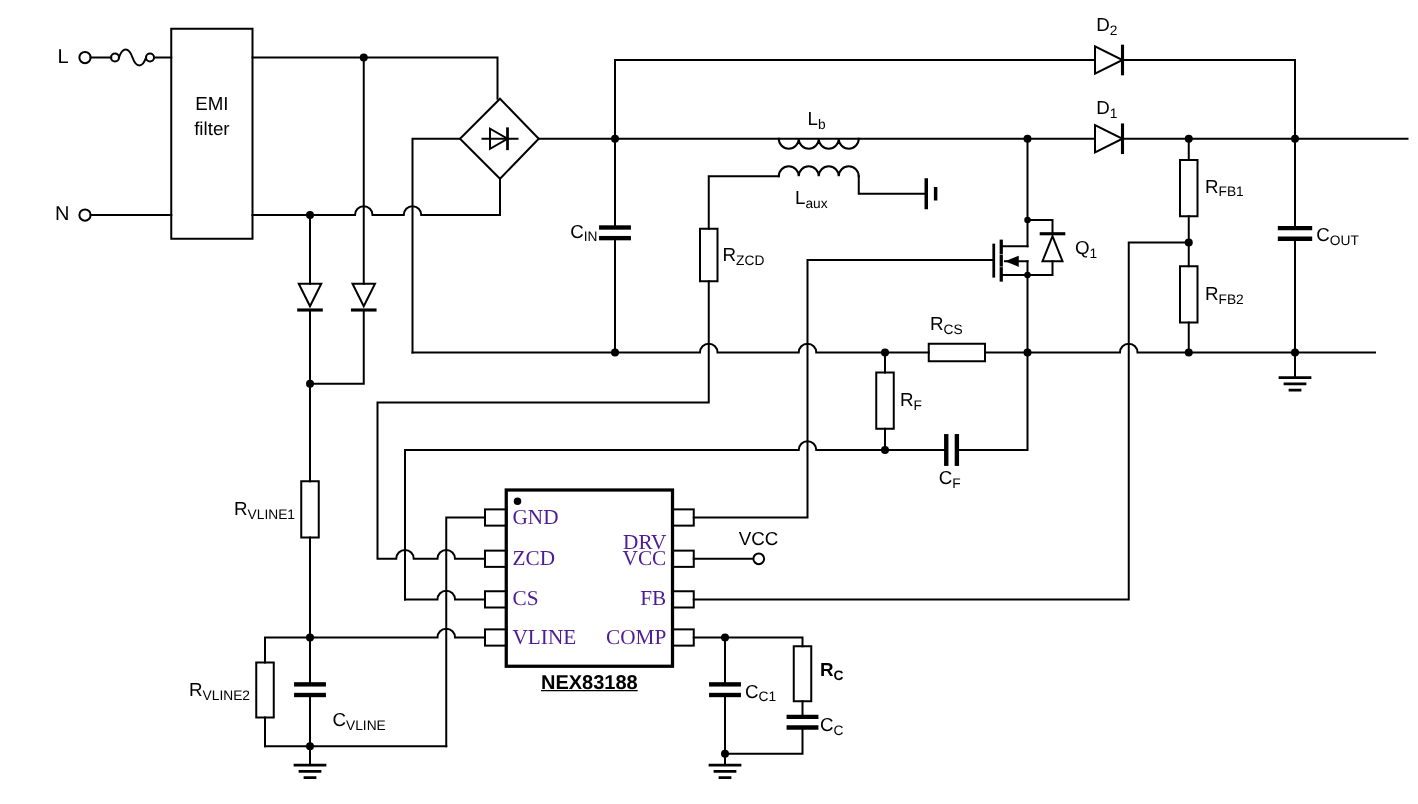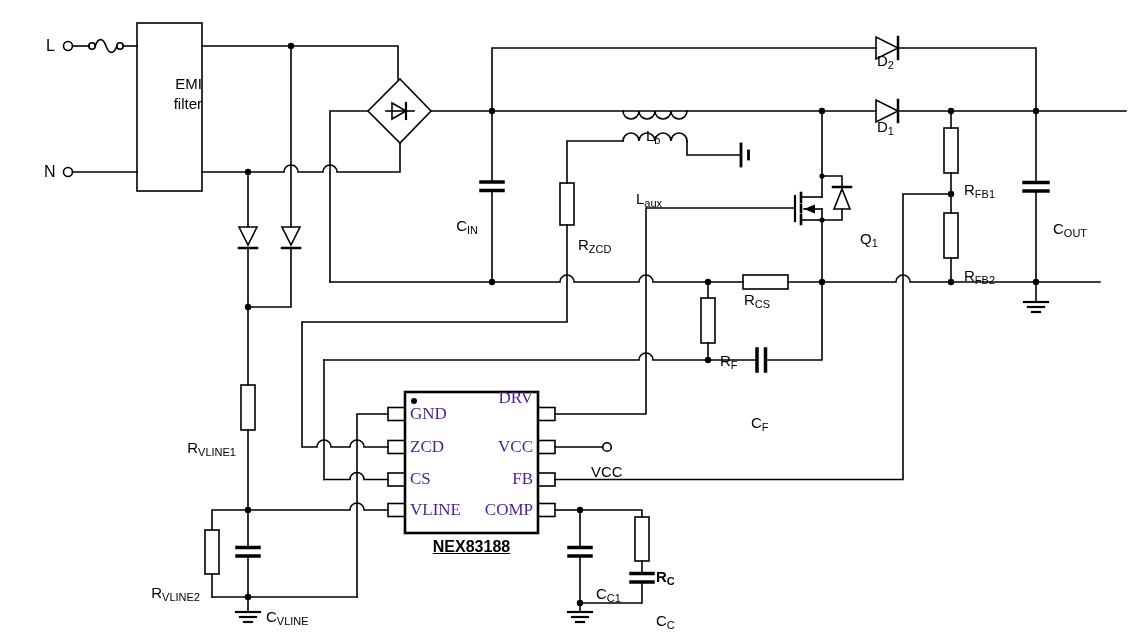--- a/index.html
+++ b/index.html
@@ -1,24 +1,24 @@
 <!DOCTYPE html>
 <html><head>
 <meta charset="utf-8">
 <style>
   html,body{margin:0;padding:0;background:#ffffff;}
   #stage{position:relative;width:1134px;height:643px;background:#ffffff;overflow:hidden;
          font-family:"Liberation Sans", sans-serif;color:#000;}
   #wires{position:absolute;left:0;top:0;}
-  .lbl{position:absolute;font-size:15px;line-height:17px;white-space:nowrap;color:#000;margin-top:40px;}
+  .lbl{position:absolute;font-size:15px;line-height:17px;white-space:nowrap;color:#000;}
   .lbl sub{font-size:11px;vertical-align:-3px;letter-spacing:0;}
   .pinlbl{position:absolute;font-size:17px;line-height:16px;color:#4c1d95;font-family:Liberation Serif, serif;}
   .pr{text-align:right;}
   .icname{position:absolute;font-size:16px;font-weight:bold;text-align:center;color:#000;}
-  .emi{position:absolute;font-size:15px;text-align:right;line-height:20px;color:#000;}
+  .emi{position:absolute;font-size:15px;text-align:center;line-height:20px;color:#000;}
   .term{position:absolute;font-size:16px;color:#000;}
   .ra{text-align:right;}
 </style>
 </head>
 <body>
 
 <div id="stage">
 
 <svg id="wires" width="1134" height="643" viewBox="0 0 1134 643" fill="none" stroke="#000" stroke-width="1.6" stroke-linecap="square">
 
@@ -289,20 +289,20 @@
   <span>R</span><sub>C</sub></div>
 <div class="lbl" style="left:656px;top:572px;">
   <span>C</span><sub>C</sub></div>
 
 <div class="lbl" style="left:591px;top:423px;">VCC</div>
 
 <div class="pinlbl" style="left:410px;top:406px;width:60px;">GND</div>
 <div class="pinlbl" style="left:410px;top:439px;width:60px;">ZCD</div>
 <div class="pinlbl" style="left:410px;top:471px;width:60px;">CS</div>
 <div class="pinlbl" style="left:410px;top:502px;width:60px;">VLINE</div>
-<div class="pinlbl pr" style="left:473px;top:390px;width:60px;">DRV</div>
+<div class="pinlbl pr" style="left:473px;top:426px;width:60px;">DRV</div>
 <div class="pinlbl pr" style="left:473px;top:439px;width:60px;">VCC</div>
 <div class="pinlbl pr" style="left:473px;top:471px;width:60px;">FB</div>
 <div class="pinlbl pr" style="left:473px;top:502px;width:60px;">COMP</div>
 
 <div class="icname" style="left:405px;top:538px;width:133px;text-decoration:underline;">NEX83188</div>
 
 </div>
 
 </body></html>

